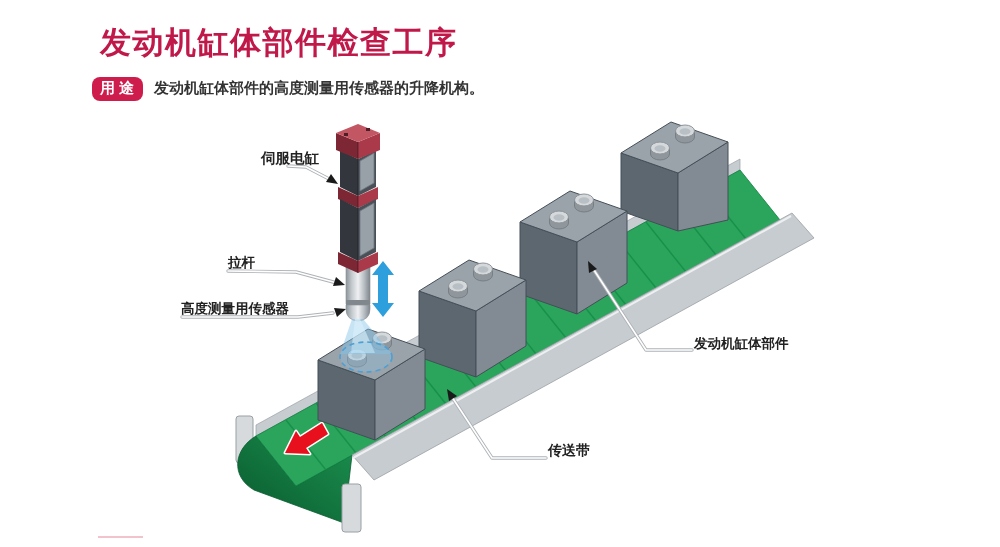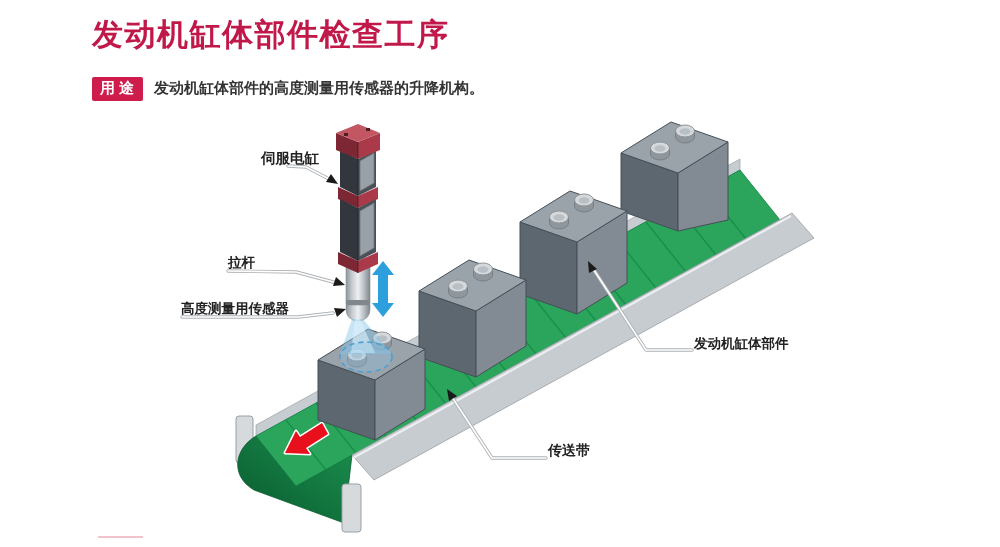--- a/index.html
+++ b/index.html
@@ -1,22 +1,22 @@
 <!DOCTYPE html>
 <html><head>
 <meta charset="utf-8">
 <style>
   html,body{margin:0;padding:0;background:#fff;}
   body{width:1000px;height:547px;overflow:hidden;font-family:"Liberation Sans",sans-serif;}
   .stage{position:relative;width:1000px;height:547px;background:#fff;}
-  .title{position:absolute;left:92px;top:14px;margin:0;font-size:31px;font-weight:900;
+  .title{position:absolute;left:92px;top:14px;margin:8px;font-size:31px;font-weight:900;
          letter-spacing:1.5px;color:#c1184a;white-space:nowrap;}
   .purpose{position:absolute;left:92px;top:77px;display:flex;align-items:center;gap:11px;}
   .badge{display:inline-block;background:#ce1d4d;color:#fff;font-size:15px;font-weight:700;
-         padding:2px 5px 3px 8px;border-radius:2px;letter-spacing:4px;line-height:1.25;white-space:nowrap;}
+         padding:2px 5px 3px 8px;border-radius:8px;letter-spacing:4px;line-height:1.25;white-space:nowrap;}
   .desc{font-size:15px;font-weight:700;color:#333;white-space:nowrap;}
   svg.diagram{position:absolute;left:0;top:0;}
   svg text{font-family:"Liberation Sans",sans-serif;font-weight:700;fill:#222;}
   .leader-under{fill:none;stroke:#aeb3b7;stroke-width:3.4;stroke-linejoin:round;stroke-linecap:round;}
   .leader-over{fill:none;stroke:#ffffff;stroke-width:1.6;stroke-linejoin:round;stroke-linecap:round;}
   .callout-head{fill:#1a1a1a;stroke:none;}
   .blockface{stroke:#454f58;stroke-width:1;}
   .pink-line{position:absolute;left:98px;top:536px;width:45px;height:2px;background:#f2c3cc;}
 </style>
 </head>

